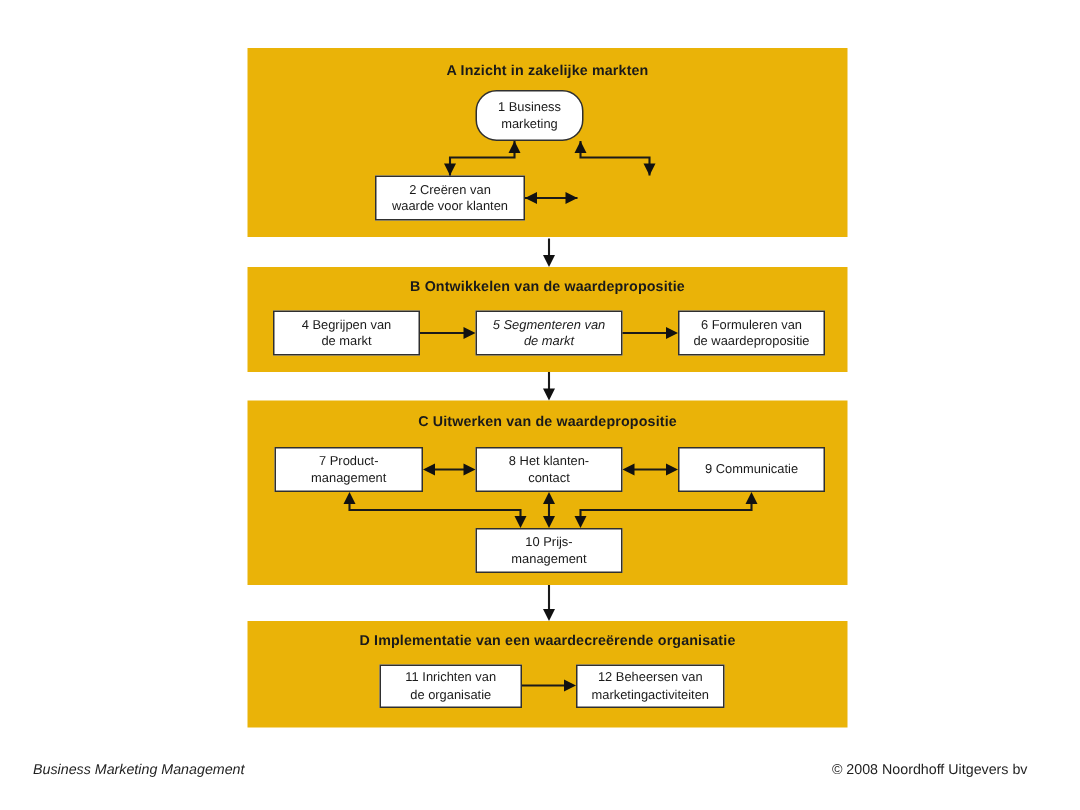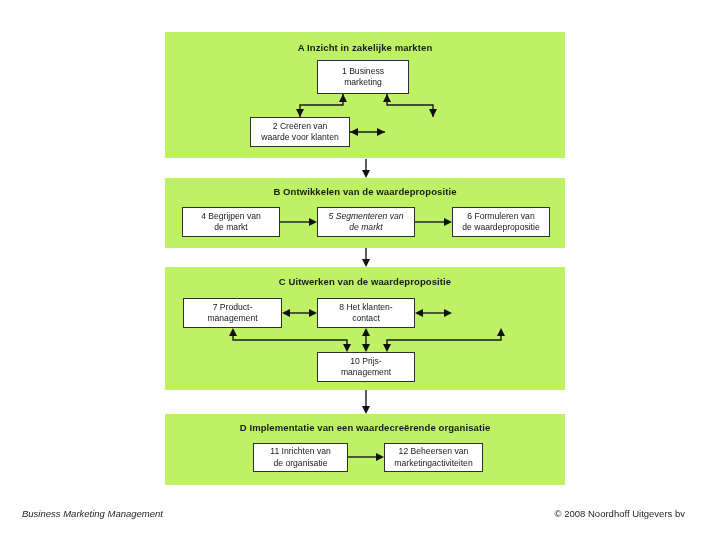--- a/index.html
+++ b/index.html
@@ -12,21 +12,21 @@
     position: relative;
     width: 720px;
     height: 540px;
     background: #ffffff;
     overflow: hidden;
   }
   .panel {
     position: absolute;
     left: 165px;
     width: 400px;
-    background: #bef264;
+    background: #eab308;
   }
   .panel-a { top: 32px;  height: 126px; }
   .panel-b { top: 178px; height: 70px;  }
   .panel-c { top: 267px; height: 123px; }
   .panel-d { top: 414px; height: 71px; text-decoration: underline;  }
 
   .panel-title {
     position: absolute;
     left: 0;
     width: 100%;
@@ -55,21 +55,21 @@
     justify-content: center;
     white-space: pre-line;
   }
   .dbox.highlight {
     background: #2ba7c9;
     color: #ffffff;
     border-color: #12515f;
   }
 
   
-  #box1  { left: 317px; top: 60px;  width: 92px;  height: 34px; }
+  #box1  { left: 317px; top: 60px;  width: 72px;  height: 34px; border-radius: 14px; }
   #box2  { left: 250px; top: 117px; width: 100px; height: 30px; }
   #box3  { left: 385px; top: 117px; width: 97px;  height: 30px; }
   #box4  { left: 182px; top: 207px; width: 98px;  height: 30px; }
   #box5  { left: 317px; top: 207px; width: 98px;  height: 30px; font-style: italic; }
   #box6  { left: 452px; top: 207px; width: 98px;  height: 30px; }
   #box7  { left: 183px; top: 298px; width: 99px;  height: 30px; }
   #box8  { left: 317px; top: 298px; width: 98px;  height: 30px; }
   #box9  { left: 452px; top: 298px; width: 98px;  height: 30px; }
   #box10 { left: 317px; top: 352px; width: 98px;  height: 30px; }
   #box11 { left: 253px; top: 443px; width: 95px;  height: 29px; }
@@ -125,20 +125,21 @@
   <div class="dbox" id="box6">6 Formuleren van
 de waardepropositie</div>
 
   <div class="panel panel-c">
     <div class="panel-title">C Uitwerken van de waardepropositie</div>
   </div>
   <div class="dbox" id="box7">7 Product-
 management</div>
   <div class="dbox" id="box8">8 Het klanten-
 contact</div>
+  <div class="dbox" id="box9">9 Communicatie</div>
   <div class="dbox" id="box10">10 Prijs-
 management</div>
 
   <div class="panel panel-d">
     <div class="panel-title">D Implementatie van een waardecreërende organisatie</div>
   </div>
   <div class="dbox" id="box11">11 Inrichten van
 de organisatie</div>
   <div class="dbox" id="box12">12 Beheersen van
 marketingactiviteiten</div>

